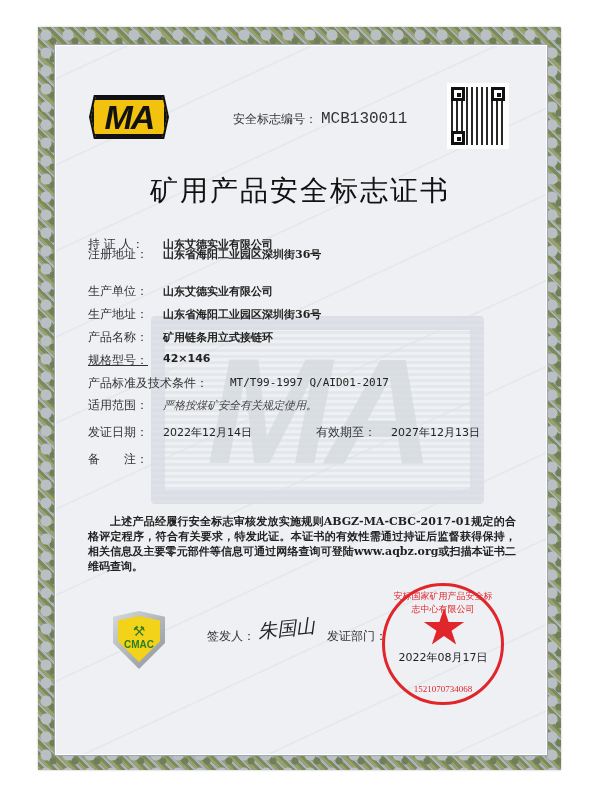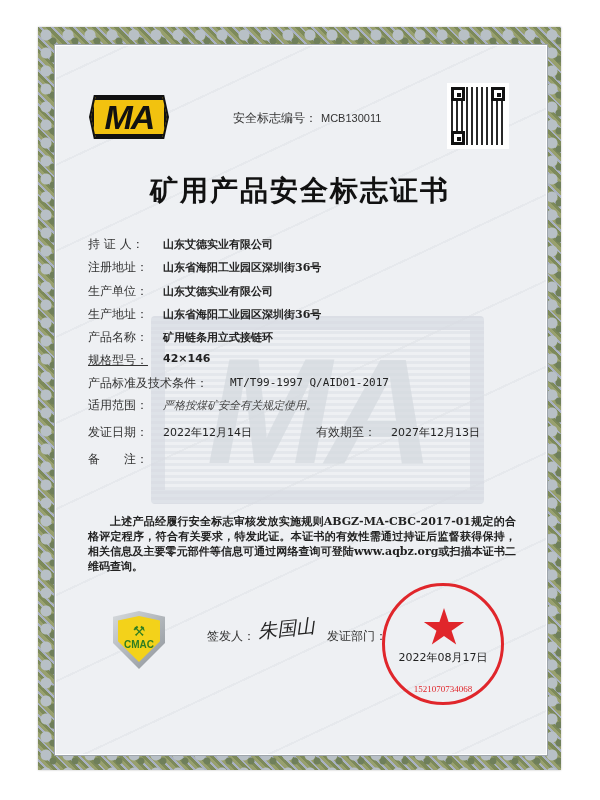--- a/index.html
+++ b/index.html
@@ -58,39 +58,39 @@
   }
   .ma-logo span {
     font-family: "Liberation Sans", sans-serif; font-weight: bold; font-style: italic;
     font-size: 34px; color: #111; letter-spacing: -2px; line-height: 1;
   }
 
   .cert-number {
     position: absolute; left: 233px; top: 110px; font-size: 12px; color: #333;
     font-family: "DejaVu Sans", sans-serif;
   }
-  .cert-number .val { font-family: Liberation Sans, sans-serif; font-size: 11px; margin-left: 4px; }
+  .cert-number .val { font-family: Liberation Mono, monospace; font-size: 16px; margin-left: 4px; }
 
   .qr-box {
     position: absolute; left: 447px; top: 83px; width: 62px; height: 66px;
     background: #fff;
   }
   .qr {
     position: absolute; left: 4px; top: 4px; width: 54px; height: 58px;
     background:
       repeating-linear-gradient(90deg, #111 0 2px, transparent 2px 5px),
       repeating-linear-gradient(0deg, transparent 0 3px, #fff 3px 5px);
     opacity: 0.9;
   }
   .qr-finder { position: absolute; width: 14px; height: 14px; border: 3px solid #111; background: #fff; box-sizing: border-box; }
   .qr-finder::after { content: ""; position: absolute; left: 3px; top: 3px; width: 2px; height: 2px; background: #111; border: 1px solid #111; }
 
   .title {
     position: absolute; left: 0; right: 0; top: 172px; text-align: center;
-    font-size: 28px; font-weight: bold; color: #111; letter-spacing: 2px;
+    font-size: 28px; font-weight: normal; color: #111; letter-spacing: 2px;
     font-family: "DejaVu Sans", sans-serif;
   }
 
   .field { position: absolute; font-size: 12px; color: #333; white-space: nowrap; }
   .field-label { font-family: "DejaVu Sans", sans-serif; color: #333; }
   .field-value { position: absolute; font-family: "DejaVu Serif", serif; font-weight: bold; font-size: 11px; color: #222; }
   .field-value.mono { font-family: "DejaVu Sans Mono", monospace; font-weight: normal; text-align: right; }
   .field-value.italic { font-style: italic; font-weight: normal; color: #444; text-align: right; }
   .field-value.sans { font-family: "DejaVu Sans", sans-serif; font-weight: normal; }
 
@@ -168,21 +168,21 @@
   <div class="qr-finder" style="left:44px;top:4px;"></div>
   <div class="qr-finder" style="left:4px;top:48px;"></div>
 </div>
 
 <div class="title">矿用产品安全标志证书</div>
 
 <div class="field" style="left:88px;top:236px;text-align:right;">
   <span class="field-label">持 证 人：</span>
   <span class="field-value" style="left:75px;top:1px;">山东艾德实业有限公司</span>
 </div>
-<div class="field" style="left:88px;top:259px;">
+<div class="field" style="left:88px;top:246px;">
   <span class="field-label">注册地址：</span>
   <span class="field-value" style="left:75px;top:1px;">山东省海阳工业园区深圳街36号</span>
 </div>
 <div class="field" style="left:88px;top:283px;">
   <span class="field-label">生产单位：</span>
   <span class="field-value" style="left:75px;top:1px;">山东艾德实业有限公司</span>
 </div>
 <div class="field" style="left:88px;top:306px;">
   <span class="field-label">生产地址：</span>
   <span class="field-value" style="left:75px;top:1px;">山东省海阳工业园区深圳街36号</span>
@@ -223,16 +223,17 @@
     <div class="cmac-mark">⚒</div>
     <div class="cmac-text">CMAC</div>
   </div>
 </div>
 
 <div class="signer-label">签发人：</div>
 <div class="signature">朱国山</div>
 <div class="dept-label">发证部门：</div>
 
 <div class="seal">
+  <div class="seal-ring-text">安标国家矿用产品安全标志中心有限公司</div>
   <div class="seal-star"></div>
   <div class="seal-date">2022年08月17日</div>
   <div class="seal-number">1521070734068</div>
 </div>
 
 </body></html>

